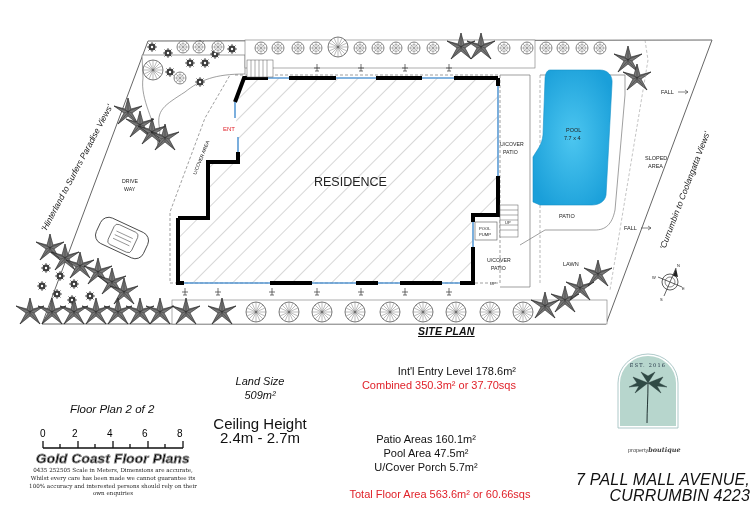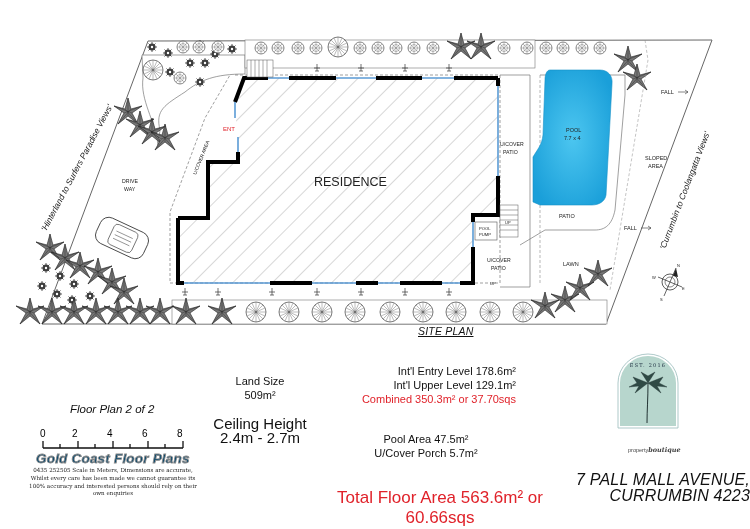--- a/index.html
+++ b/index.html
@@ -1,32 +1,32 @@
 <!DOCTYPE html>
 <html><head>
 <meta charset="utf-8">
 <style>
   html, body { margin: 0; padding: 0; background: #ffffff; }
   body { width: 750px; height: 529px; position: relative; overflow: hidden; font-family: "Liberation Sans", sans-serif; color: #111; }
   #plan { position: absolute; left: 0; top: 0; width: 750px; height: 340px; }
   .lbl { font-family: "Liberation Sans", sans-serif; fill: #222; }
-  .site-caption { position: absolute; left: 418px; top: 325px; font-size: 10.5px; font-style: italic; text-decoration: underline; letter-spacing: 0.2px; }
+  .site-caption { position: absolute; left: 418px; top: 325px; font-size: 10.5px; font-style: italic; text-decoration: underline; letter-spacing: 0.2px; font-weight: bold; }
 
   .floorplan-label { position: absolute; left: 70px; top: 403px; font-size: 11.5px; font-style: italic; }
   .scale { position: absolute; left: 40px; top: 427px; width: 145px; height: 24px; }
-  .brand { position: absolute; left: 36px; top: 451px; font-size: 13.5px; font-style: italic; font-weight: bold; color: #0c4a6e; -webkit-text-stroke: 0.8px #8a8a8a; letter-spacing: 0.2px; white-space: nowrap; }
+  .brand { position: absolute; left: 36px; top: 451px; font-size: 13.5px; font-style: italic; font-weight: bold; color: #000000; -webkit-text-stroke: 0.8px #8a8a8a; letter-spacing: 0.2px; white-space: nowrap; }
   .disclaimer { position: absolute; left: 28px; top: 467px; width: 170px; font-family: "DejaVu Serif", serif; font-size: 5.6px; line-height: 7.8px; text-align: center; color: #222; }
 
-  .land { position: absolute; left: 210px; top: 374px; width: 100px; text-align: center; font-size: 11px; line-height: 14px; }
+  .land { position: absolute; left: 210px; top: 374px; width: 100px; text-align: center; font-size: 11px; line-height: 14px; font-style: italic; }
   .ceiling { position: absolute; left: 210px; top: 417px; width: 100px; text-align: center; font-size: 15px; line-height: 14px; }
 
   .areas { position: absolute; left: 336px; top: 364px; width: 180px; text-align: right; font-size: 11px; line-height: 14px; }
   .areas .red { color: #e0222a; }
   .areas2 { position: absolute; left: 346px; top: 432px; width: 160px; text-align: center; font-size: 11px; line-height: 14px; }
-  .total { position: absolute; left: 336px; top: 488px; width: 208px; text-align: center; font-size: 17px; color: #e0222a; }
+  .total { position: absolute; left: 336px; top: 488px; width: 208px; text-align: center; font-size: 11px; color: #e0222a; }
 
   .logo { position: absolute; left: 617px; top: 353px; width: 62px; height: 76px; }
   .logo-word { position: absolute; left: 628px; top: 446px; font-size: 5.5px; color: #444; }
   .logo-word b { font-family: "DejaVu Serif", serif; font-style: italic; font-size: 6.5px; }
   .address { position: absolute; left: 570px; top: 472px; width: 180px; text-align: right; font-size: 16px; line-height: 16px; letter-spacing: 0.2px; font-style: italic; }
 </style>
 </head>
 <body>
 
 <svg id="plan" viewBox="0 0 750 340" xmlns="http://www.w3.org/2000/svg">
@@ -272,24 +272,24 @@
   <div>Land Size</div>
   <div>509m²</div>
 </div>
 <div class="ceiling">
   <div>Ceiling Height</div>
   <div>2.4m - 2.7m</div>
 </div>
 
 <div class="areas">
   <div>Int'l  Entry Level 178.6m²</div>
-  <div>Int'l Upper Level 129.1m²</div>
   <div class="red">Combined 350.3m² or 37.70sqs</div>
 </div>
 <div class="areas2">
+  <div>Patio Areas 160.1m²</div>
   <div>Pool Area 47.5m²</div>
   <div>U/Cover Porch 5.7m²</div>
 </div>
 <div class="total">Total Floor Area 563.6m² or 60.66sqs</div>
 
 <svg class="logo" viewBox="0 0 62 76">
   <path d="M1,75 V30 A30,29 0 0 1 61,30 V75 Z" fill="#fff" stroke="#9bb" stroke-width="0.8"></path>
   <path d="M3,73 V30 A28,27 0 0 1 59,30 V73 Z" fill="#b7d6cd"></path>
   <text x="31" y="14" font-size="5" text-anchor="middle" fill="#234" font-family="DejaVu Serif, serif" letter-spacing="1.2">EST. 2016</text>
   <g stroke="#233" fill="#2f4a45">

